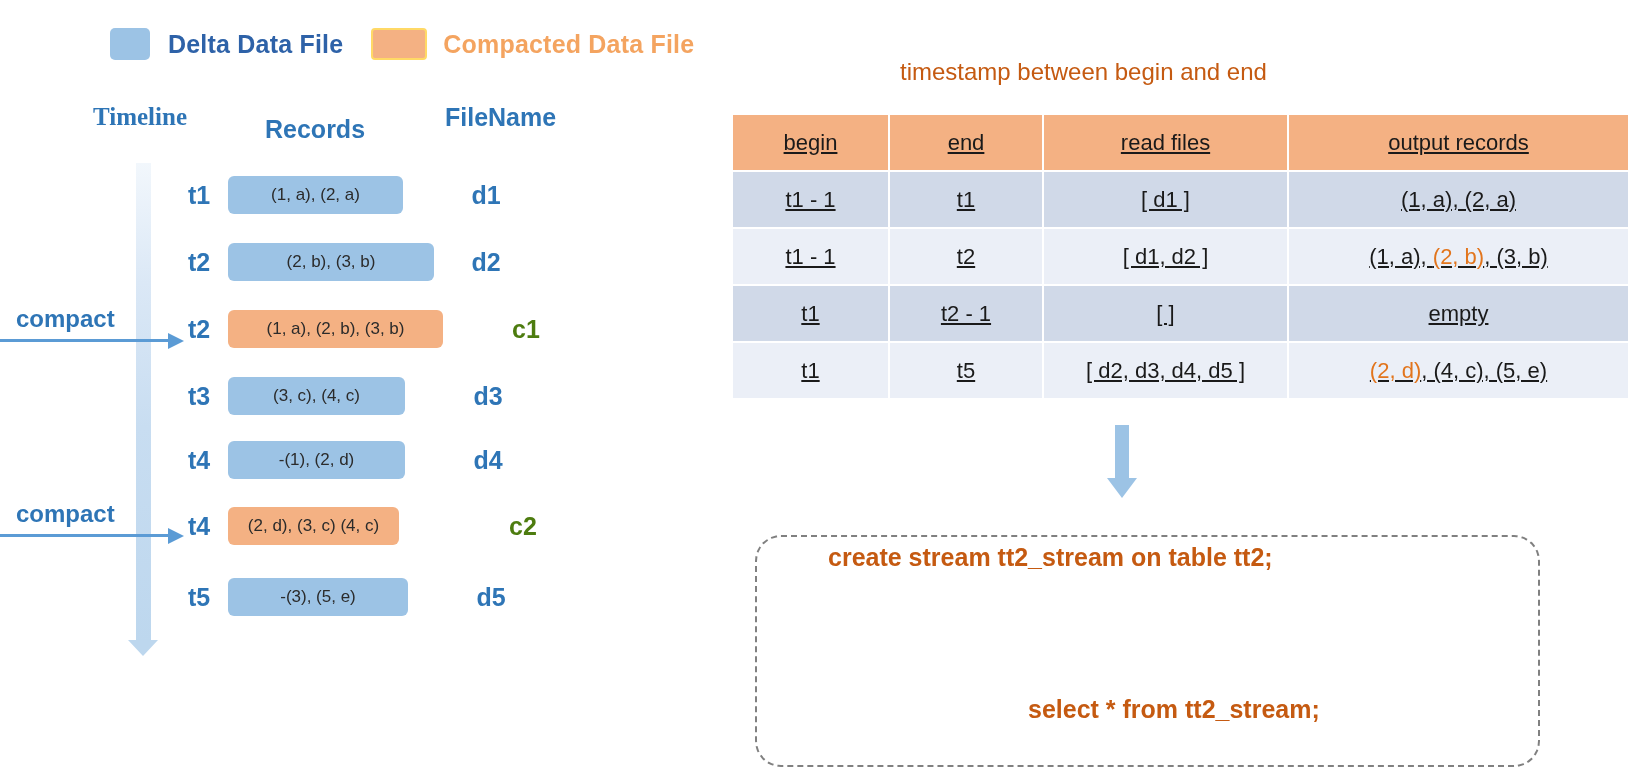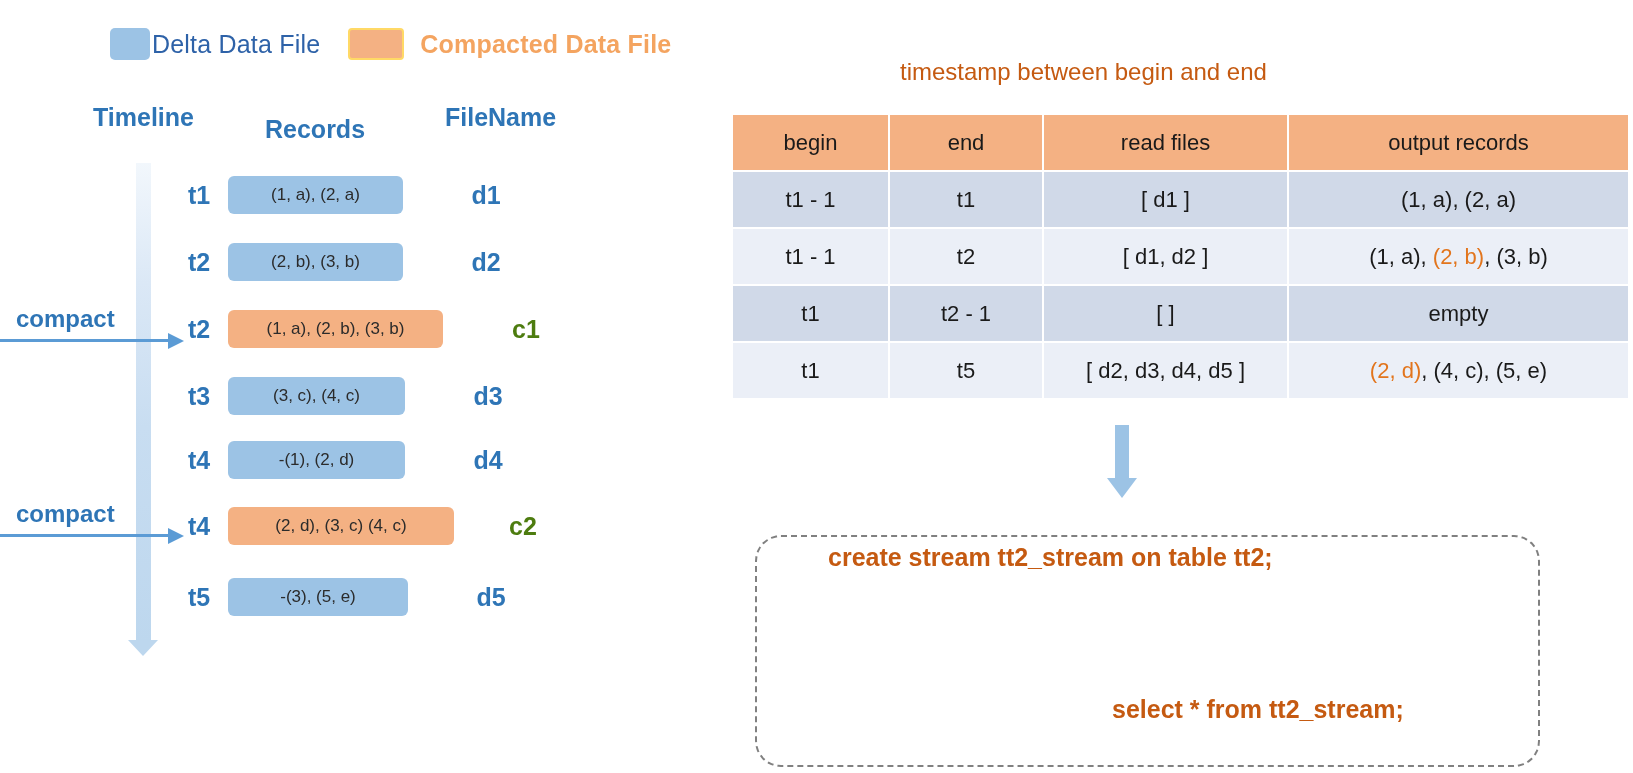--- a/index.html
+++ b/index.html
@@ -27,23 +27,23 @@
     align-items: center;
     gap: 0;
   }
   .legend-swatch-delta {
     width: 40px;
     height: 32px;
     background: #9cc3e5;
     border-radius: 5px;
   }
   .legend-label-delta {
-    margin-left: 2px;
-    font-size: 25px;
-    font-weight: normal;
+    margin-left: 18px;
+    font-size: 25px;
+    font-weight: bold;
     color: #2e62a8;
     letter-spacing: 0.2px;
   }
   .legend-swatch-compacted {
     margin-left: 28px;
     width: 56px;
     height: 32px;
     background: #f4b183;
     border: 2px solid #ffd966;
     border-radius: 4px;
@@ -58,21 +58,21 @@
   }
 
   
   .col-head {
     position: absolute;
     font-size: 25px;
     font-weight: bold;
     color: #2e75b6;
     white-space: nowrap;
   }
-  #head-timeline { left: 93px;  top: 103px; }
+  #head-timeline { left: 93px;  top: 103px; font-family: Liberation Serif, serif; }
   #head-records  { left: 265px; top: 103px; margin-top: 12px; }
   #head-filename { left: 445px; top: 103px; }
 
   
   #timeline-bar {
     position: absolute;
     left: 136px;
     top: 163px;
     width: 15px;
     height: 480px;
@@ -179,20 +179,21 @@
     table-layout: fixed;
   }
   #data-table th, #data-table td {
     font-weight: normal;
     font-size: 22px;
     color: #1a1a1a;
     text-align: center;
     padding: 0;
     height: 55px;
     vertical-align: middle;
+    text-decoration: underline;
   }
   #data-table th { background: #f4b183; }
   #data-table tr.row-dark td  { background: #d0d9e8; }
   #data-table tr.row-light td { background: #ebeff7; }
   .col-begin  { width: 155px; }
   .col-end    { width: 152px; }
   .col-files  { width: 243px; }
   .col-output { width: 339px; }
   .hl { color: #e2751d; }
 
@@ -229,21 +230,21 @@
   }
   .sql-line {
     position: absolute;
     font-size: 25px;
     font-weight: bold;
     color: #c55a11;
     white-space: nowrap;
     margin-left: 18px;
   }
   #sql-create { left: 810px; top: 543px; }
-  #sql-select { left: 1094px; top: 695px; }
+  #sql-select { left: 1010px; top: 695px; }
 </style>
 </head>
 <body>
 
 <div id="canvas">
 
   <div class="legend">
     <span class="legend-swatch-delta"></span>
     <span class="legend-label-delta">Delta Data File</span>
     <span class="legend-swatch-compacted"></span>
@@ -269,41 +270,41 @@
   </div>
 
   <div id="timeline-rows">
       <div class="trow" style="top: 175px;">
         <div class="t-label">t1</div>
         <div class="rec-box delta" style="width: 175px;">(1, a),  (2, a)</div>
         <div class="file-label blue" style="left: 281px;">d1</div>
       </div>
       <div class="trow" style="top: 242px;">
         <div class="t-label">t2</div>
-        <div class="rec-box delta" style="width: 175px;">(2, b),  (3, b)</div>
+        <div class="rec-box delta" style="width: 206px;">(2, b),  (3, b)</div>
         <div class="file-label blue" style="left: 281px;">d2</div>
       </div>
       <div class="trow" style="top: 309px;">
         <div class="t-label">t2</div>
         <div class="rec-box compacted" style="width: 215px;">(1, a), (2, b), (3, b)</div>
         <div class="file-label orange" style="left: 321px;">c1</div>
       </div>
       <div class="trow" style="top: 376px;">
         <div class="t-label">t3</div>
         <div class="rec-box delta" style="width: 177px;">(3, c),  (4, c)</div>
         <div class="file-label blue" style="left: 283px;">d3</div>
       </div>
       <div class="trow" style="top: 440px;">
         <div class="t-label">t4</div>
         <div class="rec-box delta" style="width: 177px;">-(1),  (2, d)</div>
         <div class="file-label blue" style="left: 283px;">d4</div>
       </div>
       <div class="trow" style="top: 506px;">
         <div class="t-label">t4</div>
-        <div class="rec-box compacted" style="width: 226px;">(2, d), (3, c) (4, c)</div>
+        <div class="rec-box compacted" style="width: 171px;">(2, d), (3, c) (4, c)</div>
         <div class="file-label orange" style="left: 318px;">c2</div>
       </div>
       <div class="trow" style="top: 577px;">
         <div class="t-label">t5</div>
         <div class="rec-box delta" style="width: 180px;">-(3),  (5, e)</div>
         <div class="file-label blue" style="left: 286px;">d5</div>
       </div>
     </div>
 
   <div id="table-title">timestamp between begin and end</div>

